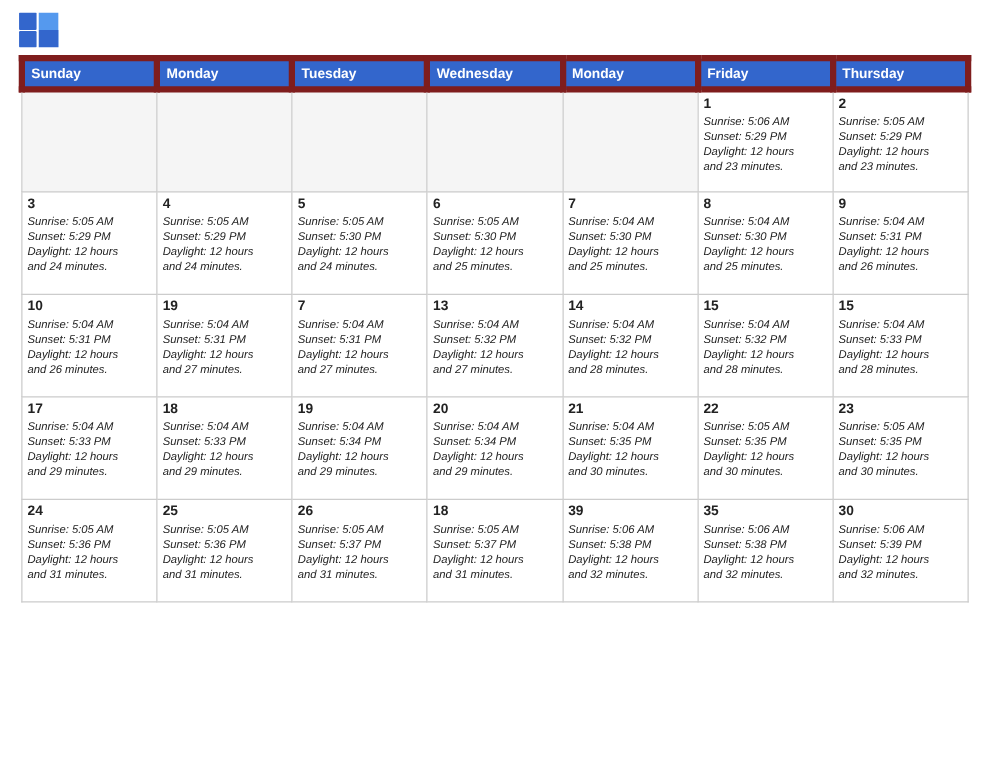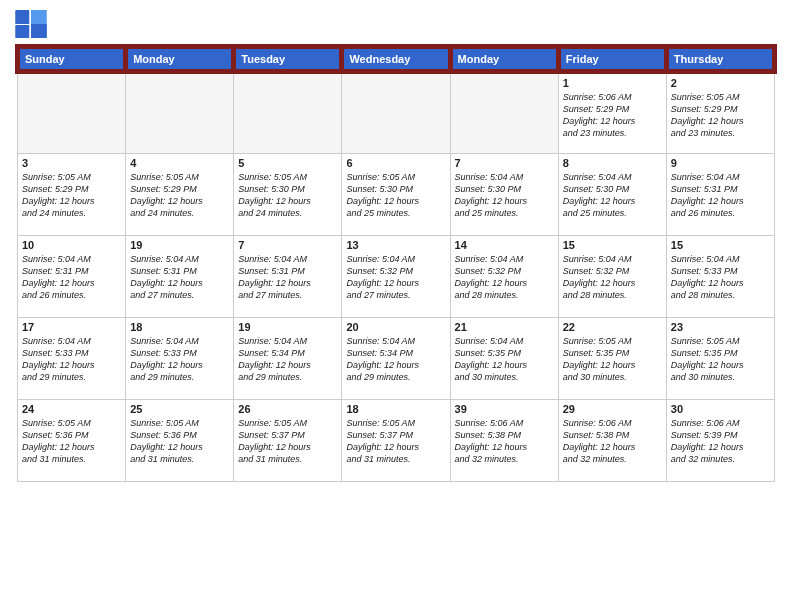--- a/index.html
+++ b/index.html
@@ -327,21 +327,21 @@
 and 31 minutes.</div>
           </td>
           <td>
             <span class="day-number">39</span>
             <div class="day-info" style="white-space: pre-line;">Sunrise: 5:06 AM
 Sunset: 5:38 PM
 Daylight: 12 hours
 and 32 minutes.</div>
           </td>
           <td>
-            <span class="day-number">29</span>
+            <span class="day-number">35</span>
             <div class="day-info" style="white-space: pre-line;">Sunrise: 5:06 AM
 Sunset: 5:38 PM
 Daylight: 12 hours
 and 32 minutes.</div>
           </td>
           <td>
             <span class="day-number">30</span>
             <div class="day-info" style="white-space: pre-line;">Sunrise: 5:06 AM
 Sunset: 5:39 PM
 Daylight: 12 hours

